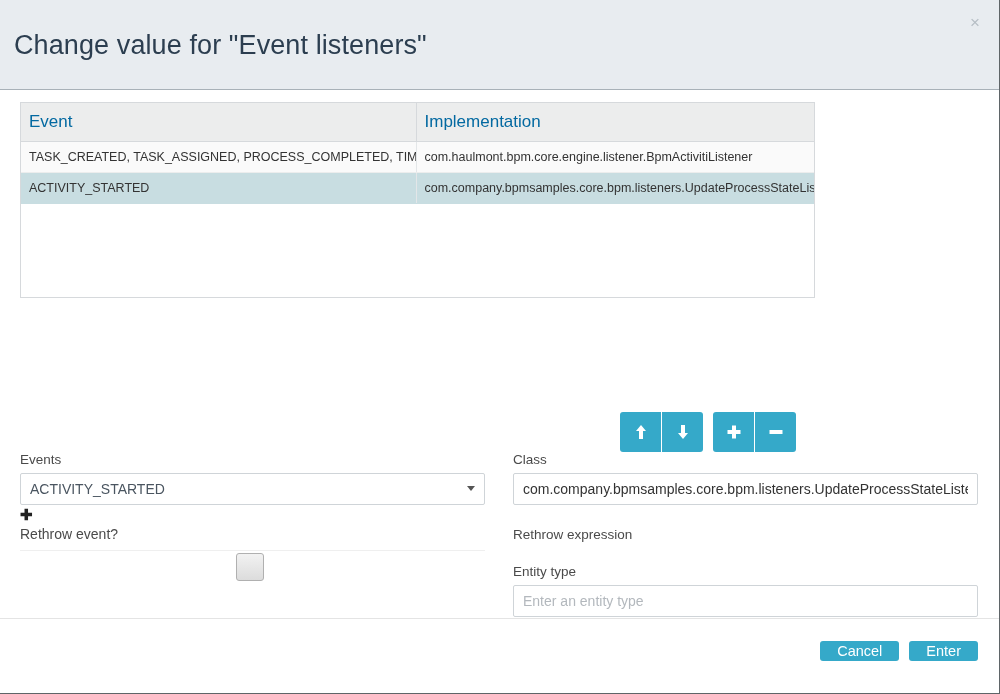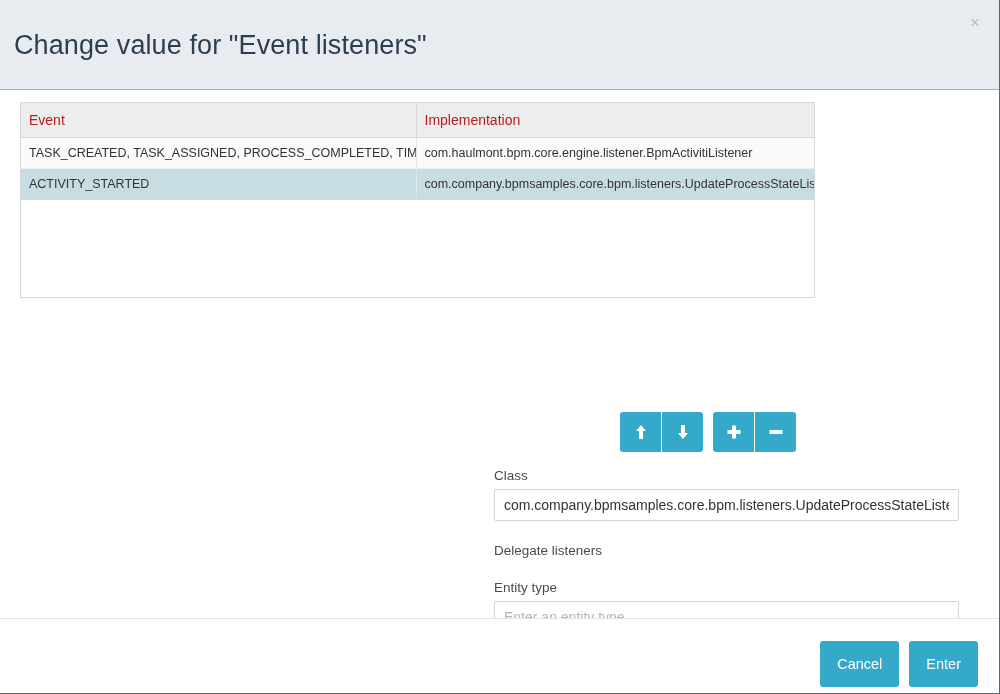--- a/index.html
+++ b/index.html
@@ -71,23 +71,23 @@
     overflow: hidden;
   }
   table.grid {
     width: 100%;
     border-collapse: collapse;
     table-layout: fixed;
   }
   table.grid th {
     background: #eceded;
     border-bottom: 1px solid #d6d9dc;
-    font-size: 14px;
+    font-size: 17px;
     font-weight: 400;
-    color: #b91c1c;
+    color: #0369a1;
     text-align: left;
     padding: 9px 8px;
     height: 33px;
   }
   table.grid th.col-event { width: 395px; border-right: 1px solid #d6d9dc; }
   table.grid td {
     font-size: 12.5px;
     color: #333;
     padding: 8px 8px;
     height: 30px;
@@ -128,24 +128,23 @@
 
   
   .form-left {
     position: absolute;
     left: 20px;
     top: 362px;
     width: 465px;
   }
   .form-right {
     position: absolute;
-    left: 494px;
+    left: 513px;
     top: 362px;
     width: 465px;
-    margin-top: 16px;
   }
   .field-label {
     font-size: 13.5px;
     color: #4a4a4a;
     margin-bottom: 6px;
     display: block;
   }
   .field-label.spaced { margin-top: 22px; }
 
   input.text-field, select.select-field {
@@ -232,21 +231,21 @@
     right: 22px;
     top: 22px;
     display: flex;
     gap: 10px;
   }
   .footer-btn {
     background: #35a9c9;
     color: #fff;
     border: none;
     border-radius: 3px;
-    height: 46px;
+    height: 20px;
     padding: 0 17px;
     font-size: 14.5px;
     cursor: pointer;
     font-family: "Liberation Sans", sans-serif;
   }
 </style>
 </head>
 <body>
 
 <div class="dialog">
@@ -308,26 +307,41 @@
         <button class="tool-btn" title="Remove">
           <span>
             <svg width="16" height="16" viewBox="0 0 16 16" aria-hidden="true">
               <rect x="1.5" y="6" width="13" height="4" fill="#ffffff"></rect>
             </svg>
           </span>
         </button>
       </div>
     </div>
 
+    <div class="form-left">
+      <label class="field-label">Events</label>
+      <div class="select-wrap">
+        <select class="select-field">
+          <option>ACTIVITY_STARTED</option>
+        </select>
+        <span class="select-arrow"></span>
+      </div>
+      <span class="plus-icon-small">✚</span>
+
+      <label class="rethrow-label">Rethrow event?</label>
+      <div class="checkbox-row">
+        <div class="check-square"></div>
+      </div>
+    </div>
 
     <div class="form-right">
       <label class="field-label">Class</label>
       <input class="text-field" type="text" value="com.company.bpmsamples.core.bpm.listeners.UpdateProcessStateListener" style="">
 
-      <label class="field-label spaced">Delegate listeners</label>
+      <label class="field-label spaced">Rethrow expression</label>
 
       <label class="field-label spaced">Entity type</label>
       <input class="text-field" type="text" placeholder="Enter an entity type" style="">
     </div>
 
   </div>
 
   <div class="dialog-footer">
     <div class="footer-buttons">
       <button class="footer-btn">Cancel</button>

